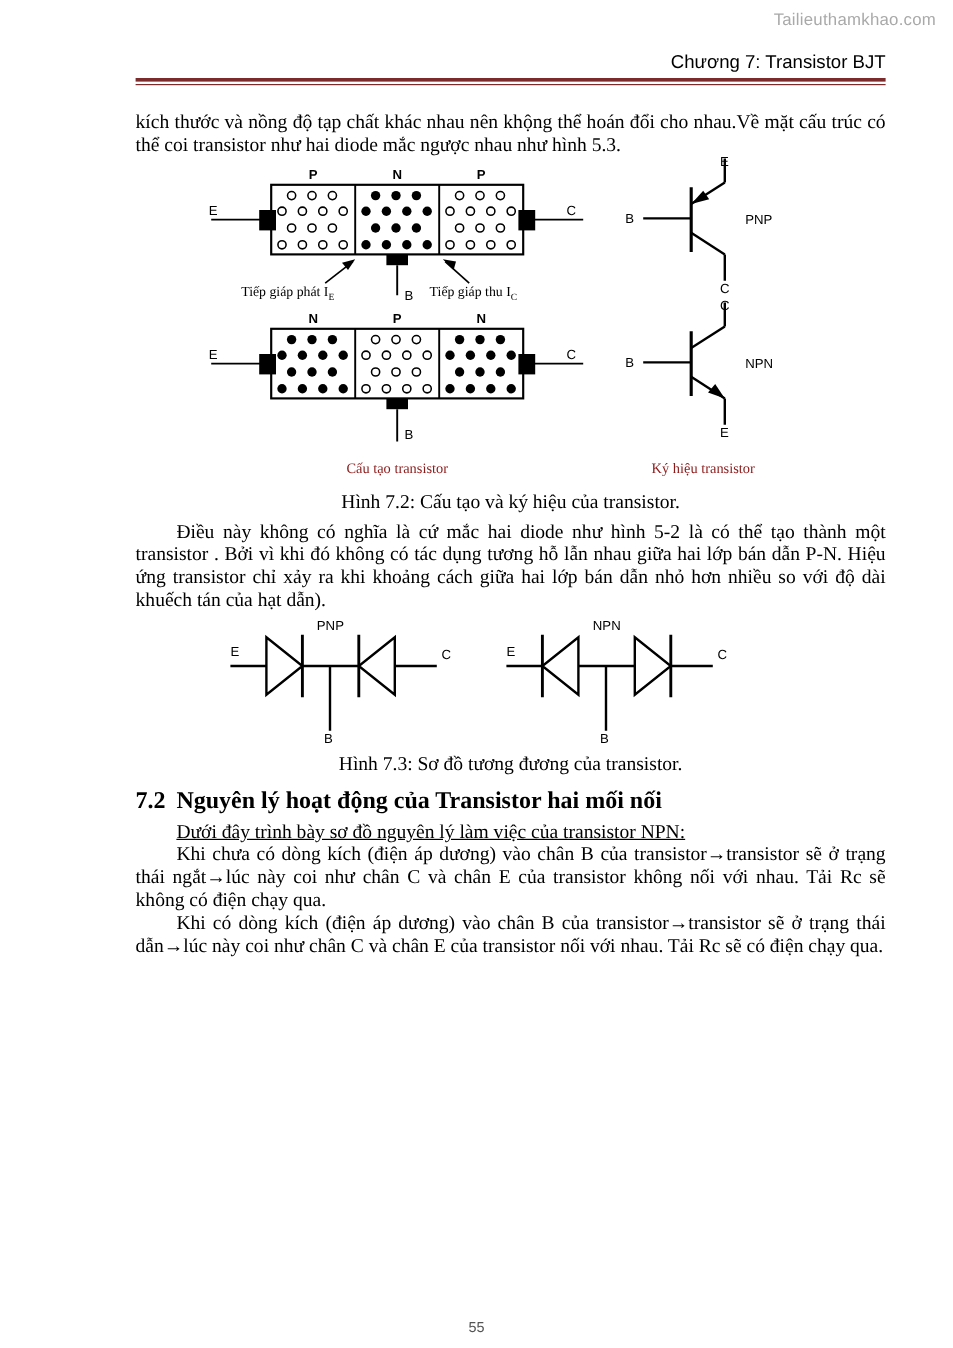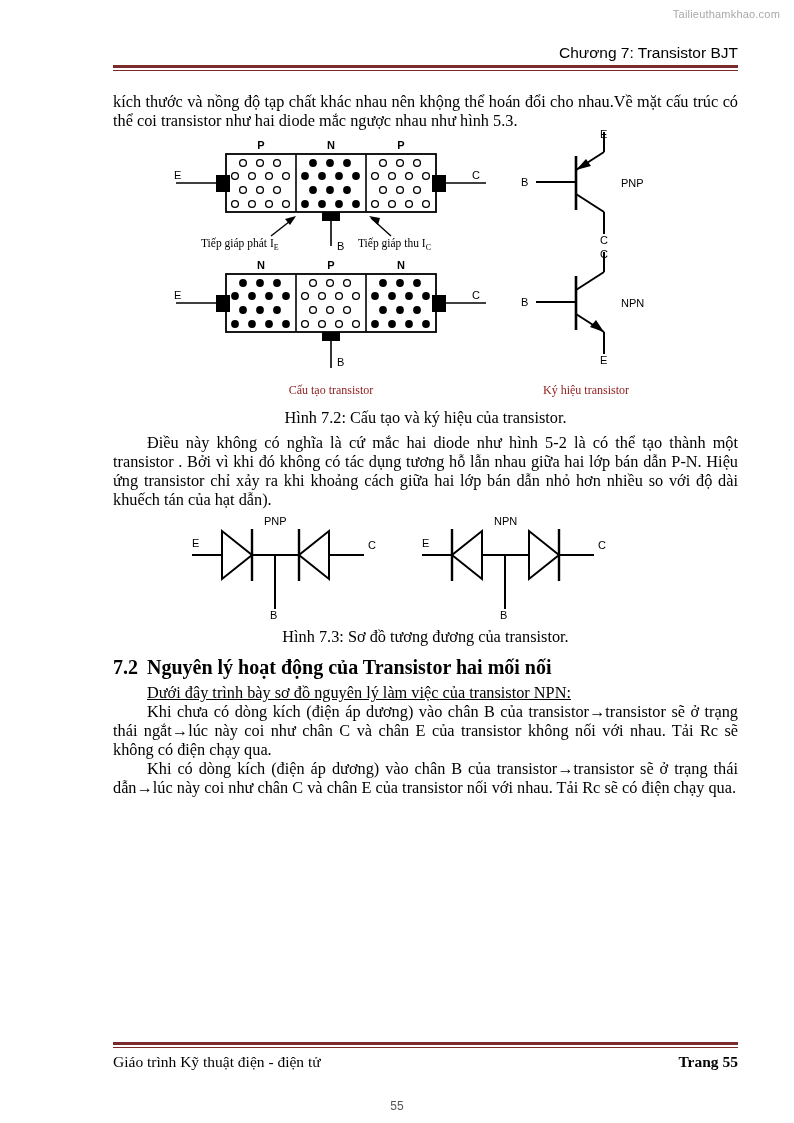--- a/index.html
+++ b/index.html
@@ -10,21 +10,21 @@
     color:#000;
     position:relative;
     overflow:hidden;
   }
   .page { position:absolute; inset:0; }
 
   
   .watermark{
     position:absolute; top:8px; right:14px;
     font-family:"Liberation Sans", sans-serif;
-    font-size:11px; color:#a9a9a9; letter-spacing:.2px;
+    font-size:14px; color:#a9a9a9; letter-spacing:.2px;
     white-space:nowrap;
   }
 
   
   .header{
     position:absolute; top:44px; left:113px; right:56px;
   }
   .header-title{
     font-family:"Liberation Sans", sans-serif;
     font-size:15.5px; color:#000; line-height:1.1;
@@ -353,23 +353,16 @@
     <p class="heading"><span class="num">7.2</span><span>Nguyên lý hoạt động của Transistor hai mối nối</span></p>
 
     <p class="t indent nojust">Dưới đây trình bày sơ đồ nguyên lý làm việc của transistor NPN:</p>
 
     <p class="t indent">Khi chưa có dòng kích (điện áp dương) vào chân B của transistor→transistor sẽ ở trạng thái ngắt→lúc này coi như chân C và chân E của transistor không nối với nhau. Tải Rc sẽ không có điện chạy qua.</p>
 
     <p class="t indent">Khi có dòng kích (điện áp dương) vào chân B của transistor→transistor sẽ ở trạng thái dẫn→lúc này coi như chân C và chân E của transistor nối với nhau. Tải Rc sẽ có điện chạy qua.</p>
 
   </div>
 
-  <div class="footer">
-    <div class="rule-bot"></div>
-    <div class="footer-row">
-      <div>Giáo trình Kỹ thuật điện - điện tử</div>
-      <div class="footer-right">Trang 55</div>
-    </div>
-  </div>
 
   <div class="pagenum">55</div>
 
 </div>
 
 </body></html>

